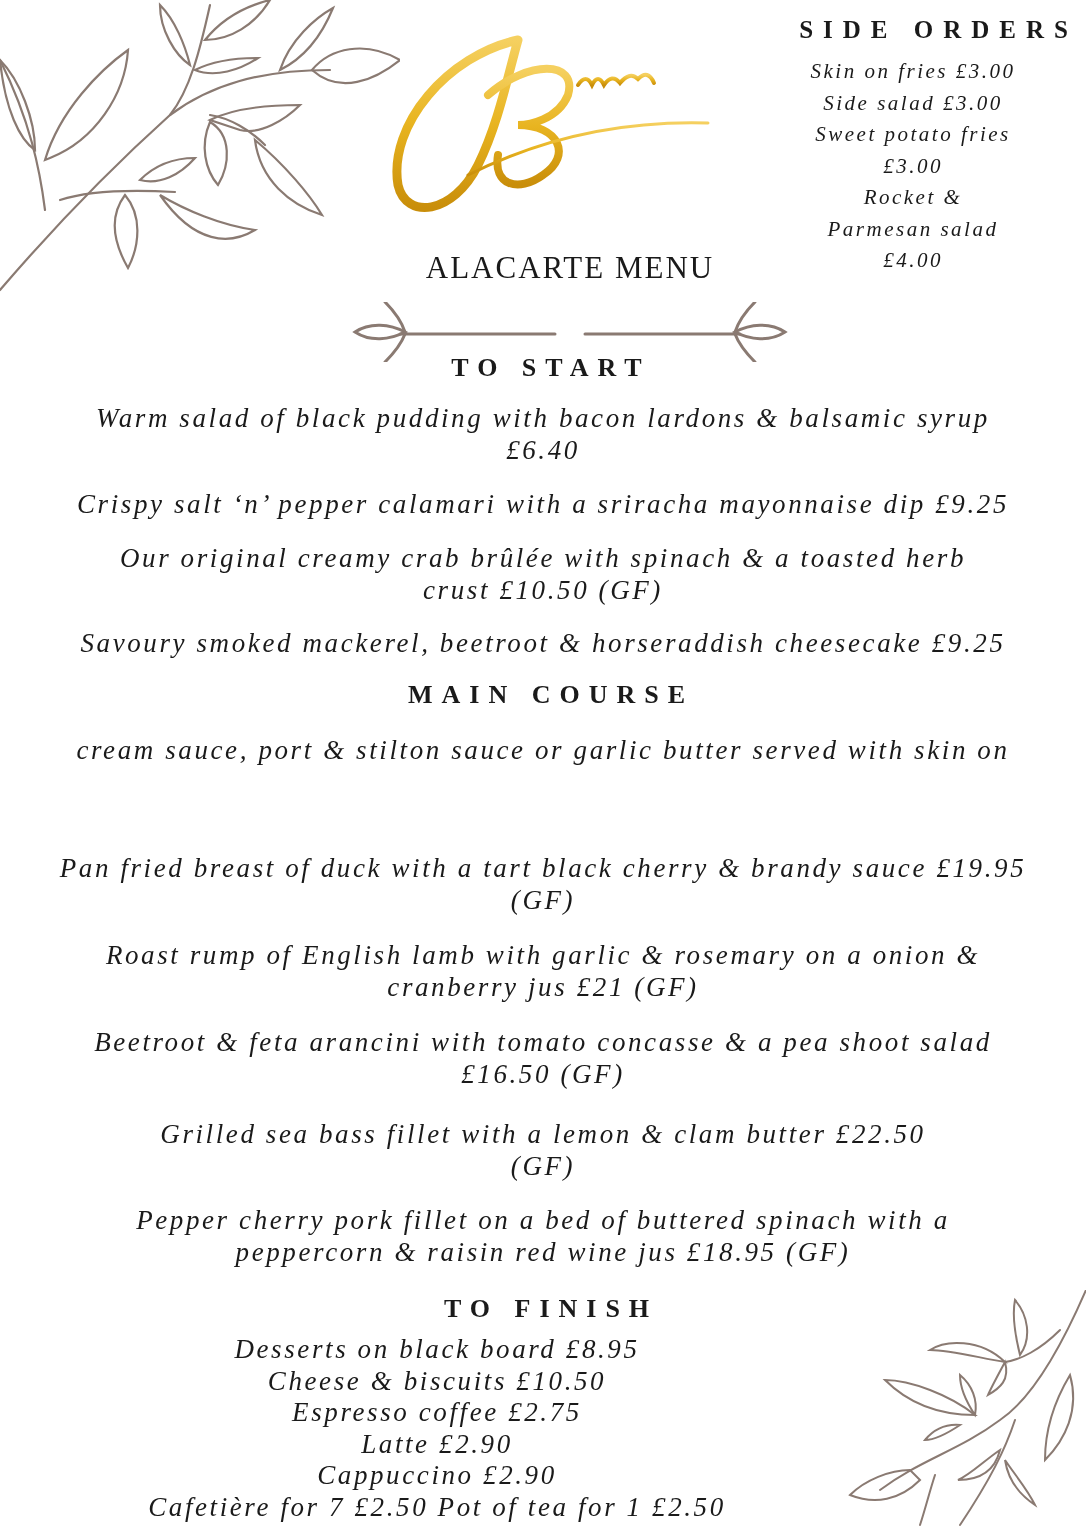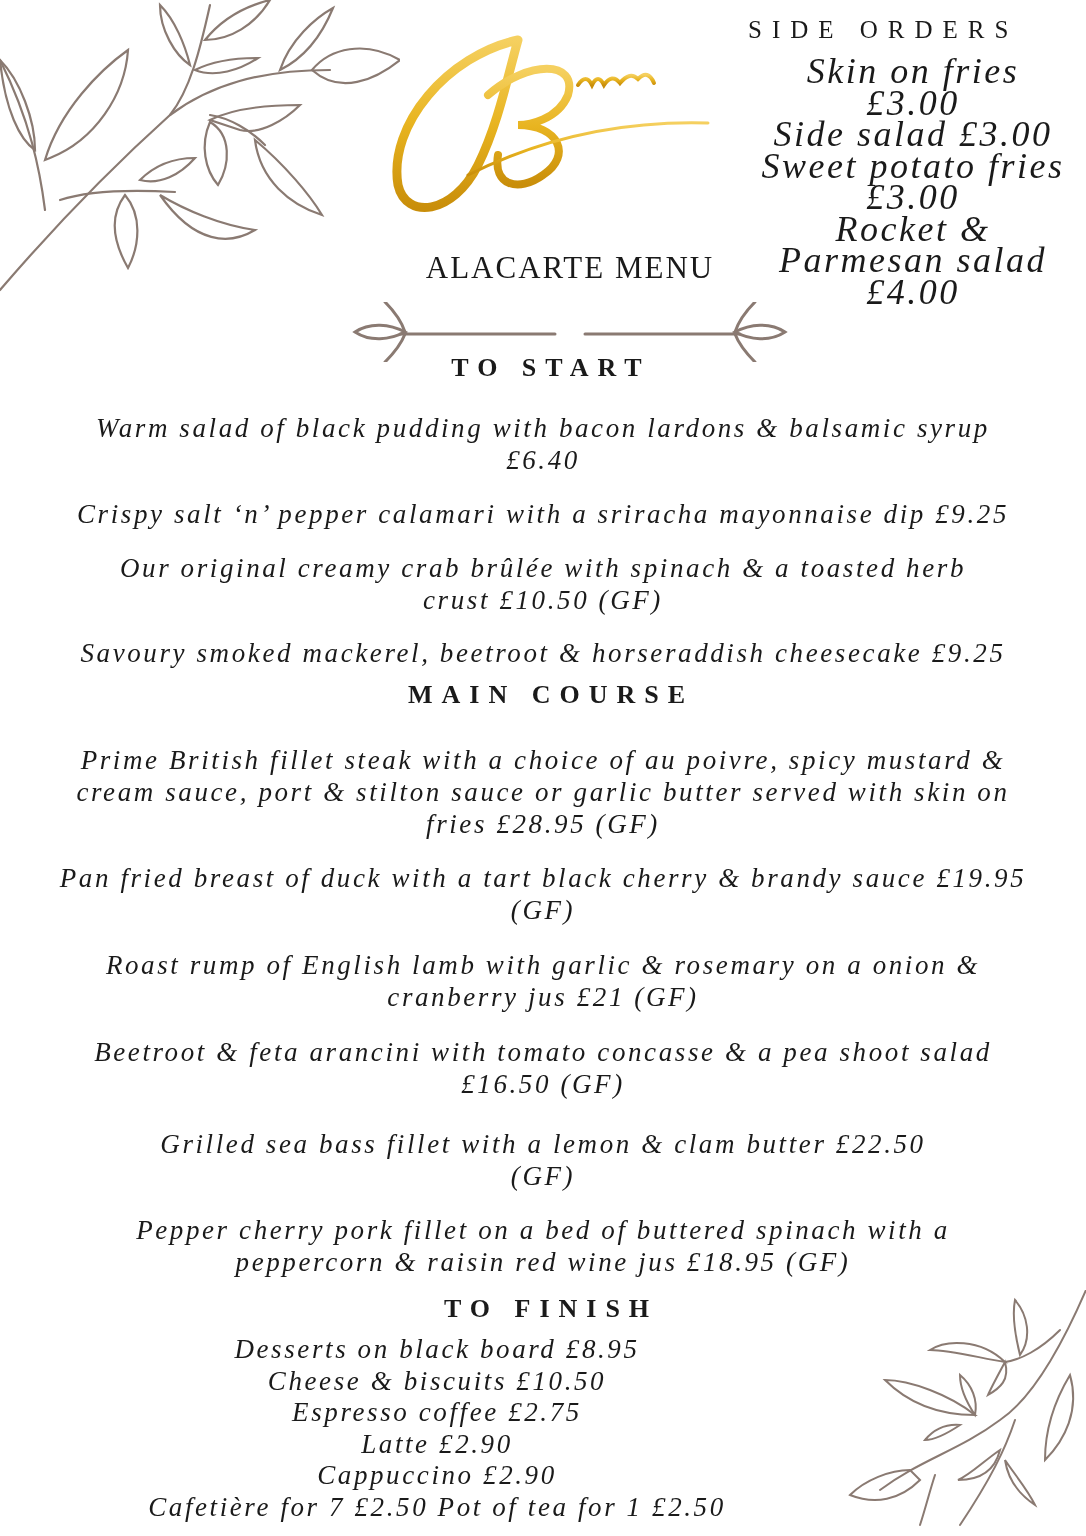--- a/index.html
+++ b/index.html
@@ -1,22 +1,22 @@
 <!DOCTYPE html>
 <html><head>
 <meta charset="utf-8">
 <style>
   html, body { margin: 0; padding: 0; background: #ffffff; }
   body { width: 1086px; height: 1536px; position: relative; overflow: hidden; color: #1a1a1a; font-family: "Liberation Serif", "DejaVu Serif", serif; }
   .abs { position: absolute; }
   .center-line { position: absolute; left: 0; width: 1086px; text-align: center; }
-  .item { font-style: italic; font-size: 27px; letter-spacing: 2.6px; line-height: 32px; margin-top: 10px; }
+  .item { font-style: italic; font-size: 27px; letter-spacing: 2.6px; line-height: 32px; }
   .heading { font-size: 26px; letter-spacing: 9px; font-weight: bold; margin-left: 8px; }
-  .side-title { position: absolute; left: 748px; top: 16px; width: 330px; text-align: left; font-size: 25px; letter-spacing: 10px; font-weight: normal; }
-  .side-list { position: absolute; left: 760px; top: 56px; width: 306px; text-align: center; font-style: italic; font-size: 36px; letter-spacing: 2.5px; line-height: 31.5px; }
+  .side-title { position: absolute; left: 748px; top: 16px; width: 330px; text-align: right; font-size: 25px; letter-spacing: 10px; font-weight: bold; }
+  .side-list { position: absolute; left: 760px; top: 56px; width: 306px; text-align: center; font-style: italic; font-size: 21px; letter-spacing: 2.5px; line-height: 31.5px; }
   .logo { position: absolute; left: 378px; top: 35px; width: 340px; height: 190px; }
   .menu-title { position: absolute; left: 370px; top: 250px; width: 400px; text-align: center; font-size: 31px; letter-spacing: 2px; }
   .divider { position: absolute; left: 350px; top: 302px; width: 440px; height: 60px; }
   .finish-list { position: absolute; left: 0; width: 874px; top: 1334px; text-align: center; font-style: italic; font-size: 27px; letter-spacing: 2.6px; line-height: 31.5px; }
 </style>
 </head>
 <body>
 
 <svg class="abs" style="left:0;top:0" width="400" height="300" viewBox="0 0 400 300" fill="none" stroke="#8a7a72" stroke-width="2.2" stroke-linecap="round">
   <path d="M0 290 C60 220 120 160 170 115 C210 85 260 70 330 70"></path>
@@ -89,23 +89,21 @@
   <div>Our original creamy crab brûlée with spinach &amp; a toasted herb</div>
   <div>crust £10.50 (GF)</div>
 </div>
 <div class="center-line item" style="top:627px">
   <div>Savoury smoked mackerel, beetroot &amp; horseraddish cheesecake £9.25</div>
 </div>
 
 <div class="center-line heading" style="top:680px">MAIN COURSE</div>
 
 <div class="center-line item" style="top:734px">
-  <div>Prime British fillet steak with a choice of au poivre, spicy mustard &amp;</div>
   <div>cream sauce, port &amp; stilton sauce or garlic butter served with skin on</div>
-  <div>fries £28.95 (GF)</div>
 </div>
 <div class="center-line item" style="top:852px">
   <div>Pan fried breast of duck with a tart black cherry &amp; brandy sauce £19.95</div>
   <div>(GF)</div>
 </div>
 <div class="center-line item" style="top:939px">
   <div>Roast rump of English lamb with garlic &amp; rosemary on a onion &amp;</div>
   <div>cranberry jus £21 (GF)</div>
 </div>
 <div class="center-line item" style="top:1026px">

